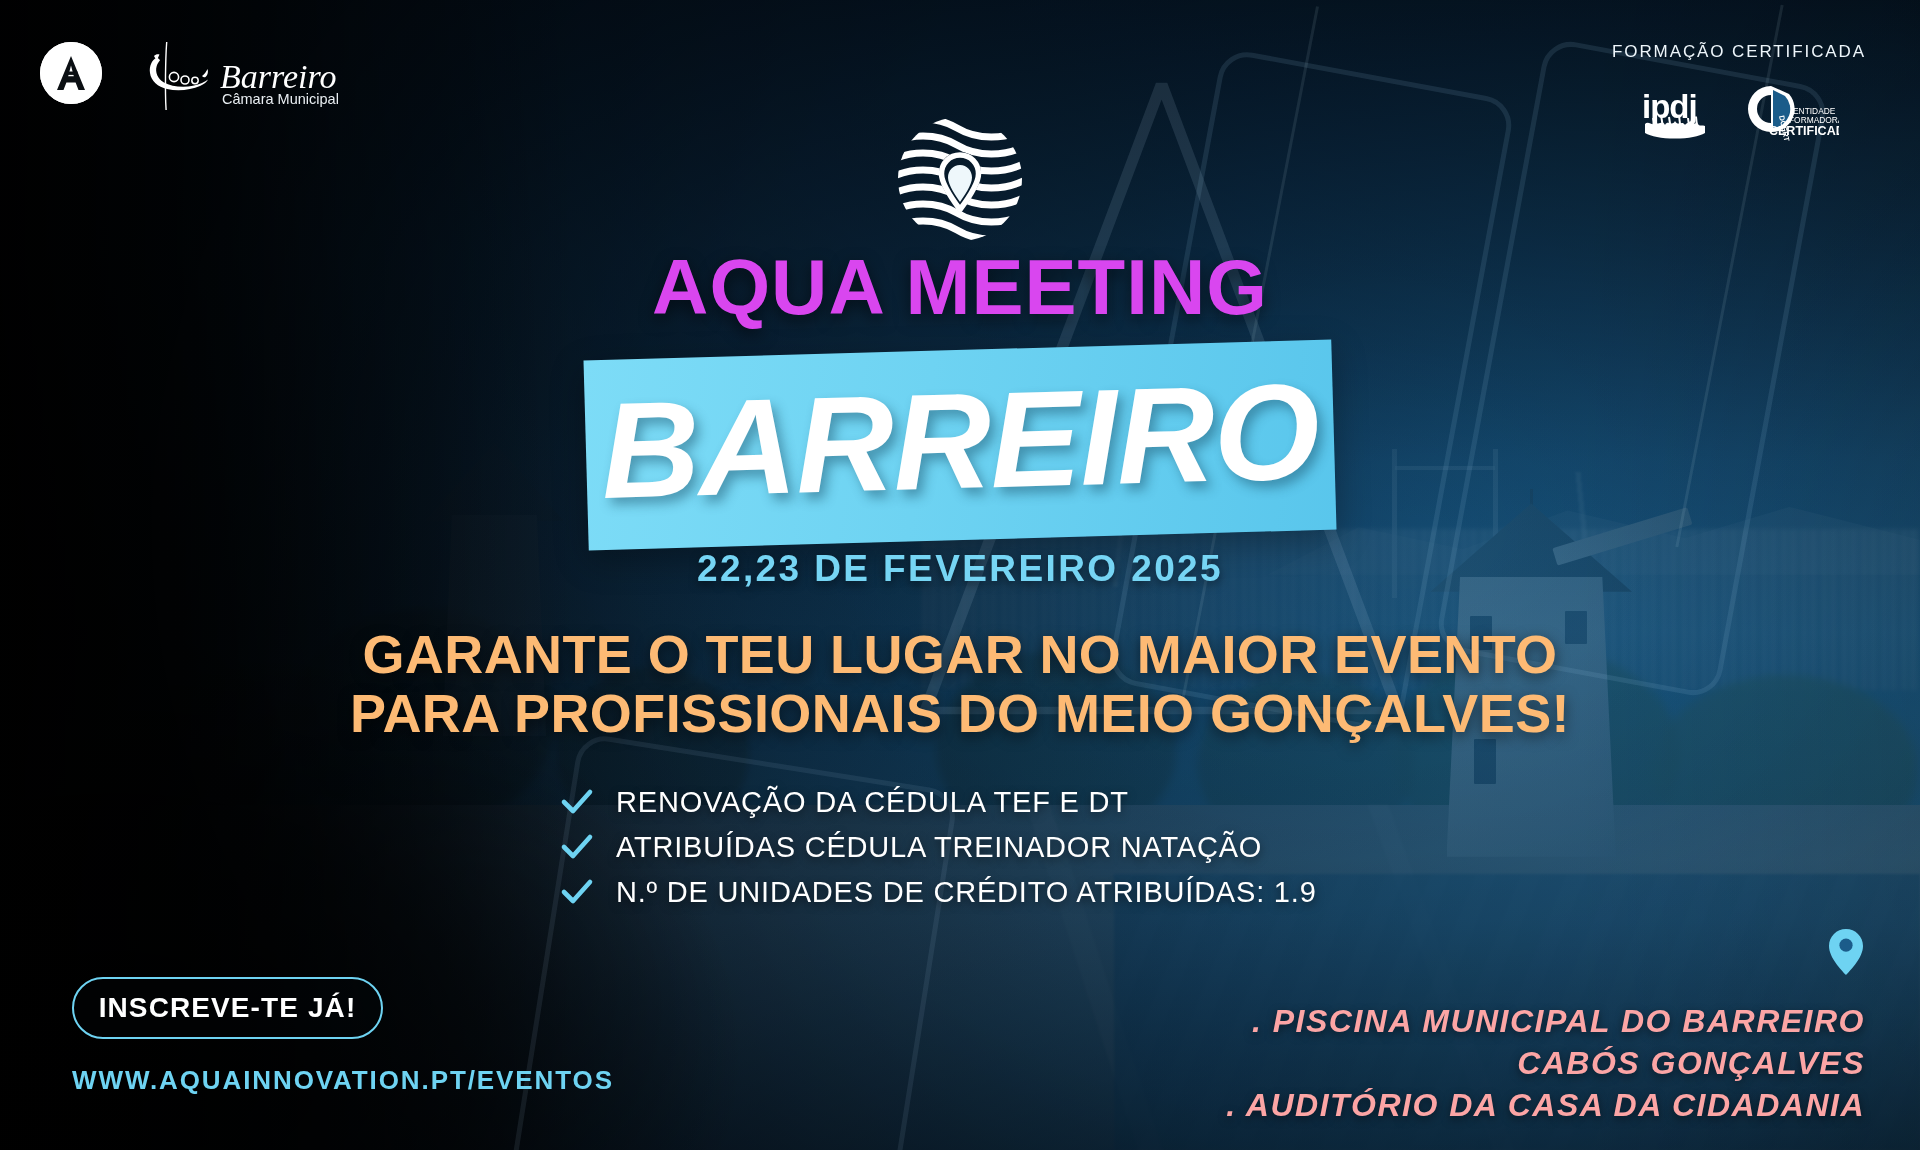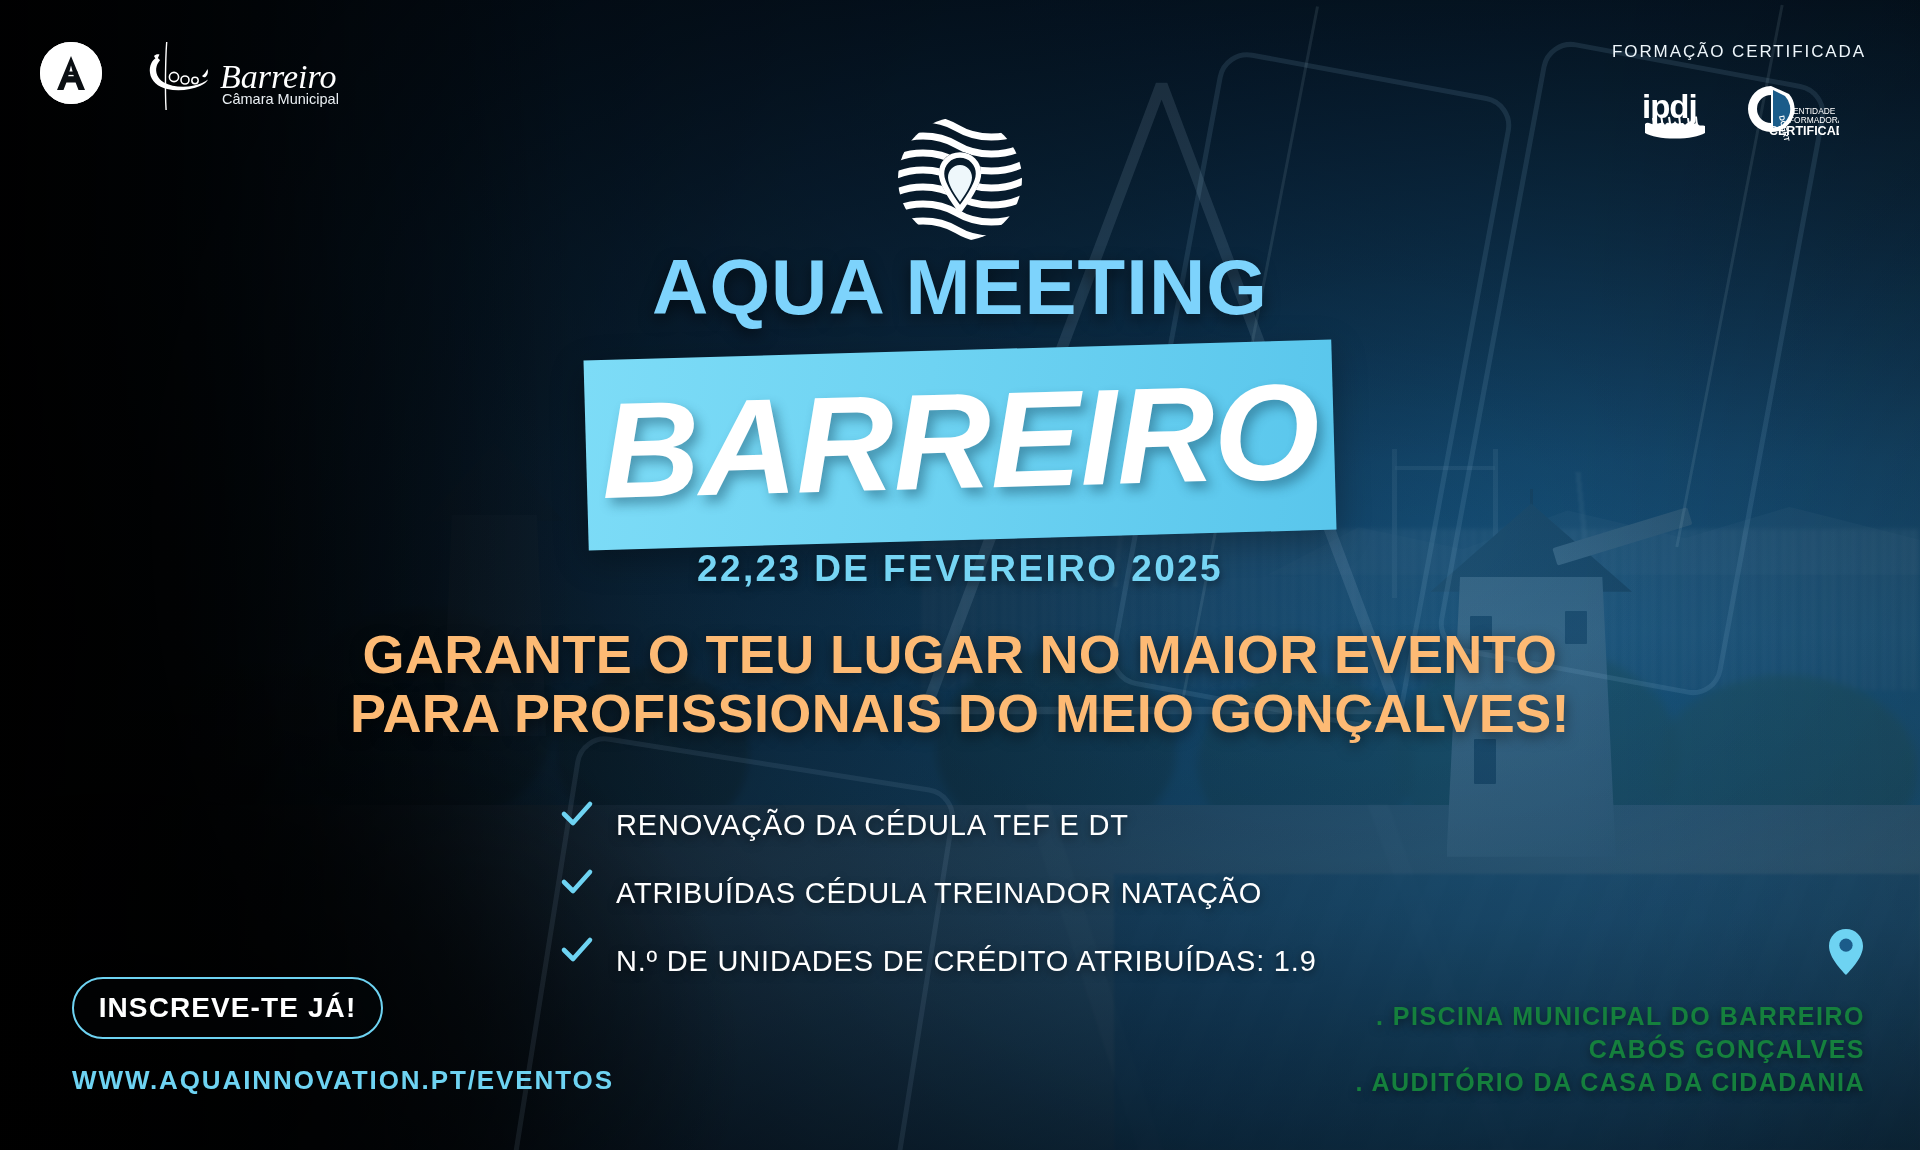--- a/index.html
+++ b/index.html
@@ -204,21 +204,21 @@
   .ef svg{width:100%;height:100%;display:block;}
   .aqua-mark{
     position:absolute;left:50%;top:112px;transform:translateX(-50%);
     width:134px;height:134px;
   }
   .aqua-mark svg{width:100%;height:100%;display:block;}
 
   .title-aqua{
     position:absolute;left:0;right:0;top:248px;
     text-align:center;
-    color:#7dd3fc;
+    color:#d946ef;
     font-weight:700;
     font-size:78px;
     letter-spacing:1px;
     line-height:1;
     text-shadow:0 5px 16px rgba(0,0,0,.55);
   }
 
   .barreiro-wrap{
     position:absolute;left:50%;top:350px;transform:translateX(-50%) rotate(-1.6deg);
     width:748px;height:190px;
@@ -255,21 +255,21 @@
   .checks{
     position:absolute;left:560px;top:785px;
   }
   .check-row{
     display:flex;align-items:center;gap:22px;margin-bottom:11px;
   }
   .check-ico{width:34px;height:34px;flex:0 0 34px;}
   .check-ico svg{width:100%;height:100%;display:block;}
   .check-txt{
     color:#fff;font-size:29px;font-weight:400;letter-spacing:.8px;
-    text-shadow:0 3px 9px rgba(0,0,0,.55);white-space:nowrap;margin-top:24px;
+    text-shadow:0 3px 9px rgba(0,0,0,.55);white-space:nowrap;
   }
 
   
   .cta-btn{
     position:absolute;left:72px;top:977px;
     width:311px;height:62px;border:2.5px solid #6ed3f2;border-radius:34px;
     display:flex;align-items:center;justify-content:center;
     background:rgba(4,12,18,.18);
     cursor:pointer;
   }
@@ -283,22 +283,22 @@
 
   
   .pin-ico{
     position:absolute;right:55px;top:928px;width:38px;height:48px;
   }
   .pin-ico svg{width:100%;height:100%;display:block;}
   .loc-block{
     position:absolute;right:55px;top:1000px;text-align:right;
   }
   .loc-block div{
-    color:#15803d;font-weight:700;font-size:25px;letter-spacing:1.5px;line-height:1.32;
-    text-shadow:0 3px 9px rgba(0,0,0,.5);white-space:nowrap;
+    color:#fca5a5;font-weight:700;font-size:32px;letter-spacing:1.5px;line-height:1.32;
+    text-shadow:0 3px 9px rgba(0,0,0,.5);white-space:nowrap;font-style:italic;
   }
 </style>
 </head>
 <body>
 
 <div id="poster">
 
   <div class="bg-layer bg-sky"></div>
   <div class="bg-hills"></div>
   <div class="bg-city"></div>

